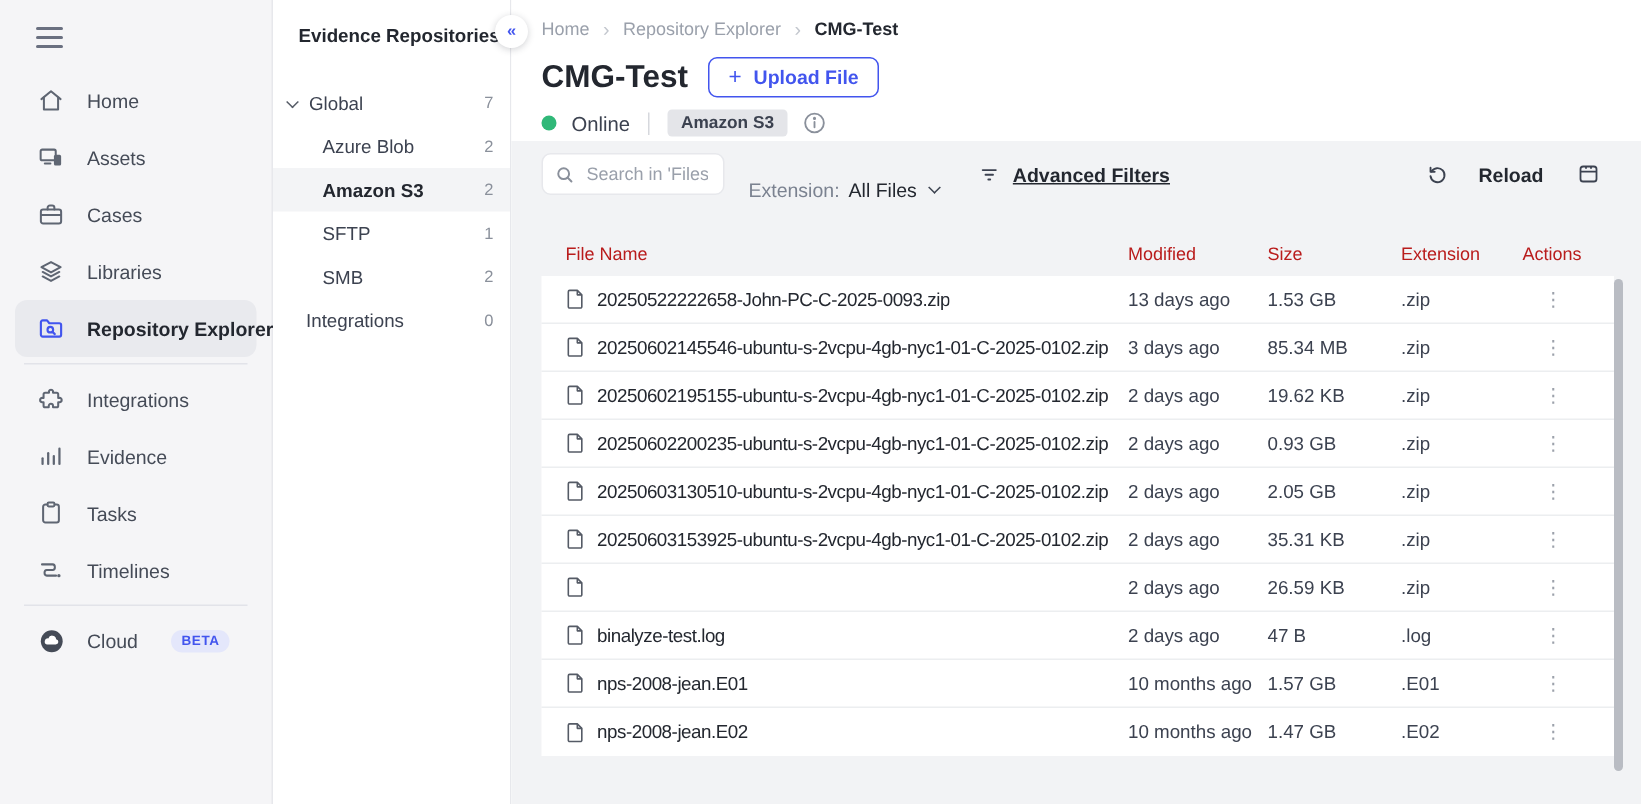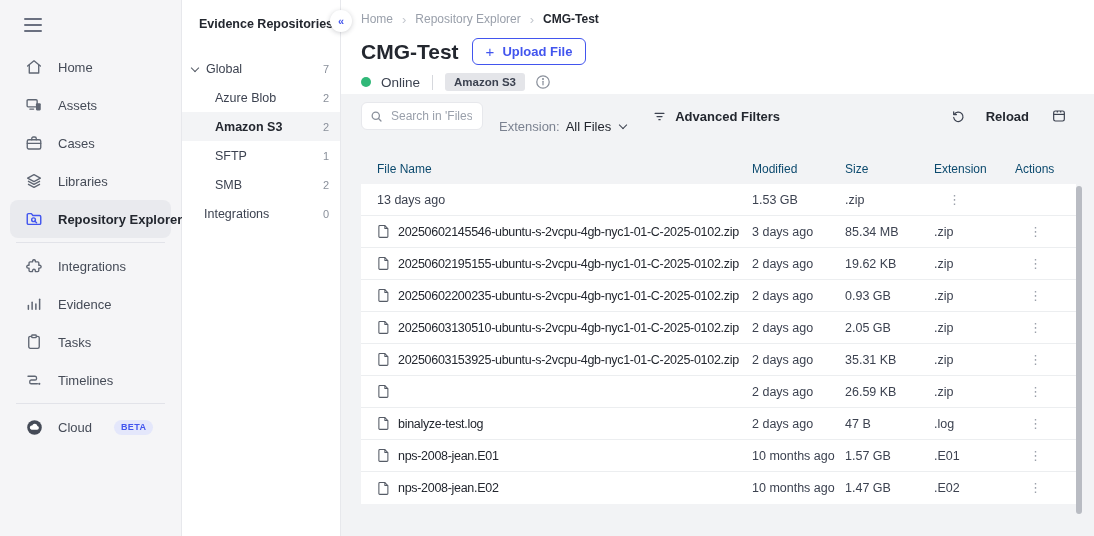--- a/index.html
+++ b/index.html
@@ -61,30 +61,30 @@
               display:flex;align-items:center;gap:6px;padding:0 8px;flex:0 0 122px;}
   .search-box svg{flex:0 0 13px;color:#8a909b;}
   .search-input{border:none;outline:none;background:transparent;width:100%;font-size:12px;color:#3c4250;
                 font-family:"Liberation Sans","DejaVu Sans",sans-serif;}
   .search-input::placeholder{color:#9aa0ab;}
   .ext-group{margin-left:16px;display:flex;align-items:center;gap:6px;cursor:pointer;white-space:nowrap;margin-top:21px;}
   .ext-label{color:#7b8290;}
   .ext-value{color:#23272f;font-weight:400;text-align:center;}
   .chev-down{width:6px;height:6px;border-right:1.6px solid #3c4250;border-bottom:1.6px solid #3c4250;
              transform:rotate(45deg);margin:-3px 0 0 3px;}
-  .adv-group{margin-left:26px;display:flex;align-items:center;gap:8px;color:#23272f;font-weight:700;cursor:pointer;white-space:nowrap;}
+  .adv-group{margin-left:26px;display:flex;align-items:center;gap:8px;color:#23272f;font-weight:700;cursor:pointer;white-space:nowrap;text-decoration:underline;}
   .adv-group svg{color:#3c4250;}
   .flex-spacer{flex:1;}
   .reload-group{display:flex;align-items:center;gap:20px;color:#23272f;font-weight:700;cursor:pointer;}
   .reload-group svg{color:#3c4250;}
   .tableopt{margin-left:22px;margin-right:9px;display:flex;color:#3c4250;cursor:pointer;}
 
   .table{margin-top:24px;}
   .thead,.trow{display:grid;grid-template-columns:1fr 93px 89px 81px 61px;padding-left:16px;align-items:center;}
-  .thead{height:30px;color:#0c4a6e;font-size:12px;}
+  .thead{height:30px;color:#b91c1c;font-size:12px;}
   .trow{height:32px;background:#fff;border-bottom:1px solid #eceef0;color:#3c4250;font-size:12.5px;}
   .trow:last-child{border-bottom:none;}
   .name-cell{display:flex;align-items:center;gap:8px;min-width:0;}
   .name-cell svg{flex:0 0 13px;color:#555b66;}
   .fname{color:#23272f;letter-spacing:-0.3px;white-space:nowrap;overflow:hidden;text-overflow:ellipsis;}
   .dots{color:#9ca1ab;font-size:13px;margin-left:10px;cursor:pointer;line-height:1;padding:2px 4px;}
 
   .collapse-btn{position:absolute;left:330px;top:10px;width:22px;height:22px;border-radius:50%;background:#fff;
                 box-shadow:0 1px 5px rgba(40,45,60,.22);display:flex;align-items:center;justify-content:center;
                 color:#4255ee;font-size:11px;font-weight:700;z-index:6;cursor:pointer;}
@@ -338,20 +338,27 @@
       <div class="table">
         <div class="thead">
           <div>File Name</div>
           <div>Modified</div>
           <div>Size</div>
           <div>Extension</div>
           <div>Actions</div>
         </div>
         <div class="tbody">
   <div class="trow">
+    <div class="cell name-cell">
+      <svg width="13" height="15" viewBox="0 0 20 24" fill="none" stroke="currentColor" stroke-width="1.7" stroke-linejoin="round">
+                  <path d="M4 2.5h8.2L17 7.3V20a1.4 1.4 0 0 1-1.4 1.4H4A1.4 1.4 0 0 1 2.6 20V3.9A1.4 1.4 0 0 1 4 2.5z"></path>
+                  <path d="M12.2 2.5v4.8H17"></path>
+                </svg>
+      <span class="fname">20250522222658-John-PC-C-2025-0093.zip</span>
+    </div>
     <div class="cell">13 days ago</div>
     <div class="cell">1.53 GB</div>
     <div class="cell">.zip</div>
     <div class="cell">
       <span class="dots">⋮</span>
     </div>
   </div>
 
   <div class="trow">
     <div class="cell name-cell">

